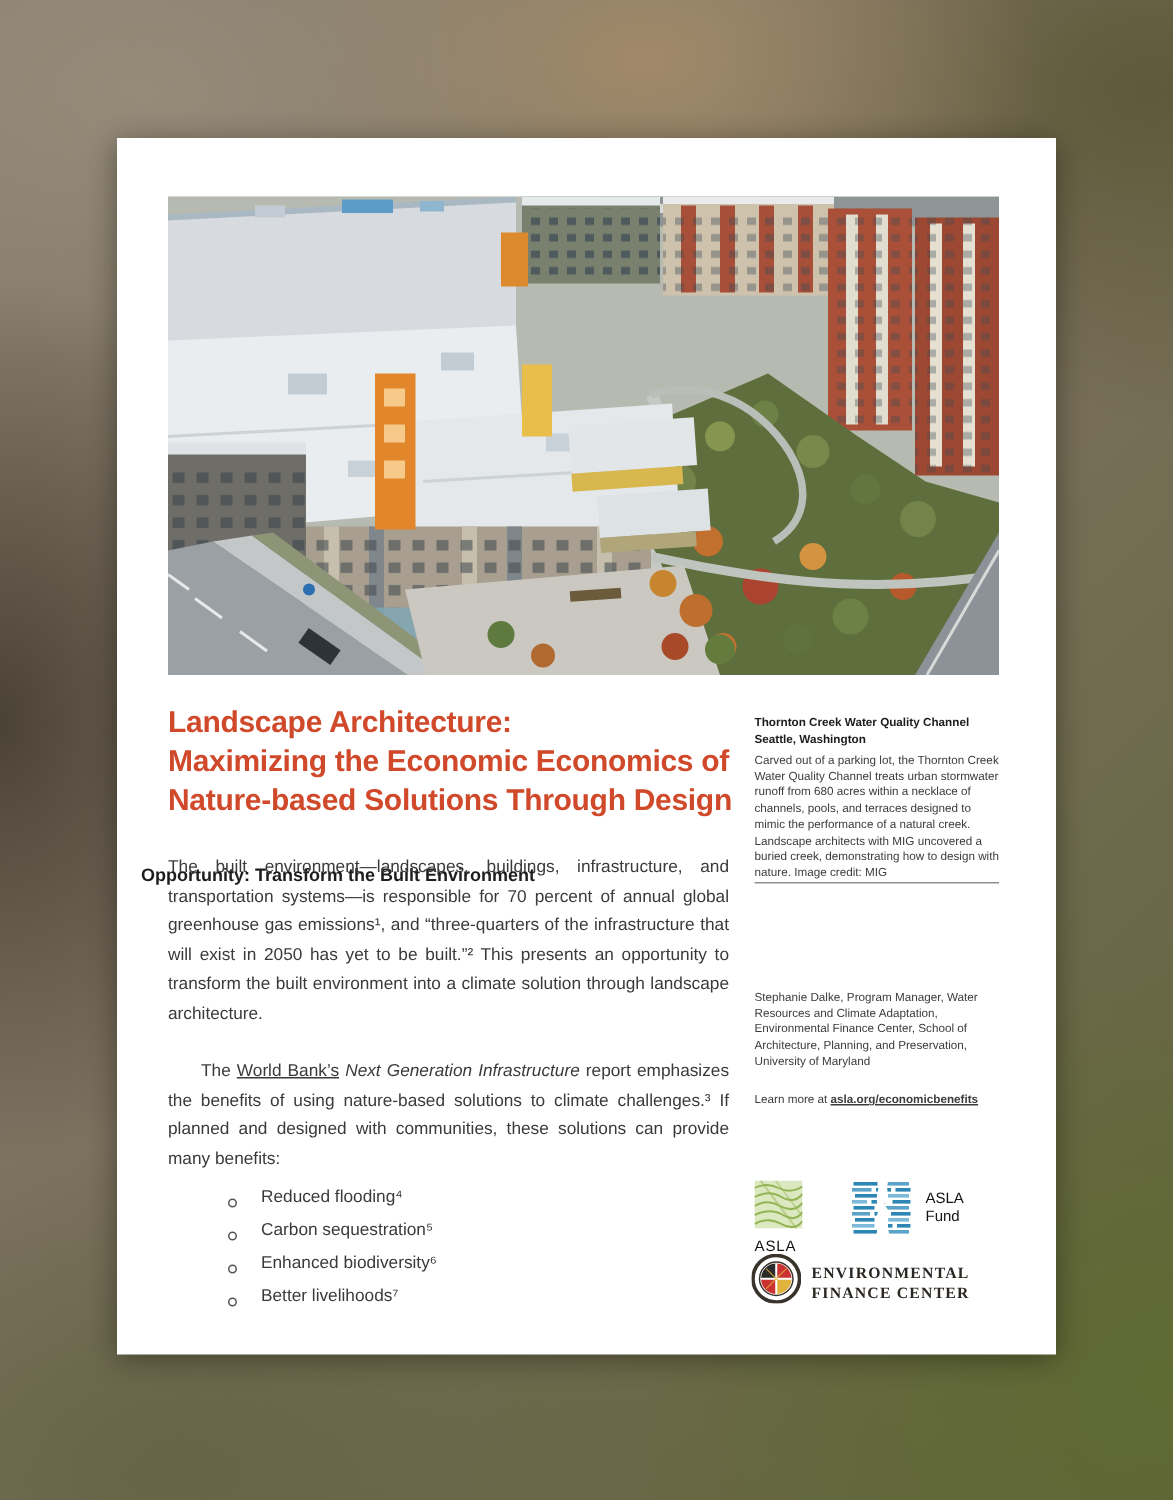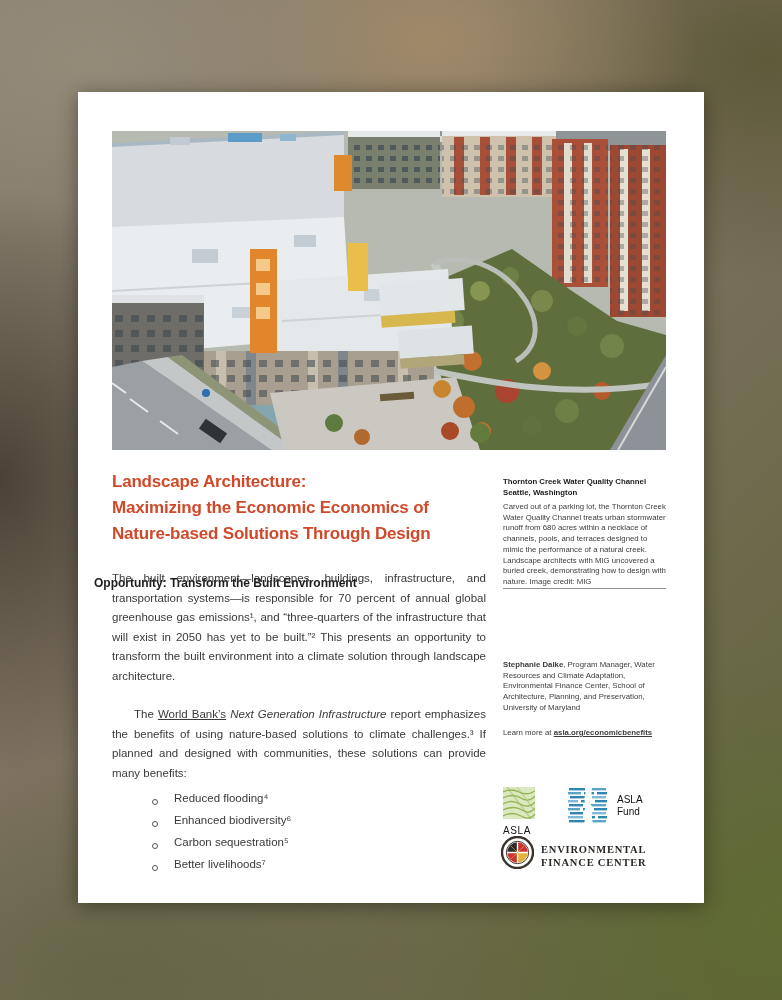--- a/index.html
+++ b/index.html
@@ -16,21 +16,21 @@
       linear-gradient(135deg,#8b8272 0%,#7d7260 45%,#5e6238 100%);
   }
   .page{
     position:absolute;left:78px;top:92px;width:626px;height:811px;background:#ffffff;
     box-shadow:0 3px 18px rgba(20,18,10,.45);
   }
   .hero{position:absolute;left:34px;top:39px;width:554px;height:319px;overflow:hidden;background:#b6bab0;}
   .hero svg{display:block;width:100%;height:100%;}
   .title{
     position:absolute;left:34px;top:377px;width:440px;
-    color:var(--accent,#d0492a);font-weight:bold;font-size:17px;line-height:26px;letter-spacing:-0.2px;
+    color:var(--accent,#d0492a);font-weight:bold;font-size:20px;line-height:26px;letter-spacing:-0.2px;
   }
   .heading{position:absolute;left:16px;top:484px;width:374px;font-size:12px;font-weight:bold;color:#1d1d1d;}
   .bodycol{position:absolute;left:34px;width:374px;font-size:11.5px;line-height:19.6px;color:#3a3a3a;text-align:justify;}
   .p1{top:477px;}
   .p2{top:613px;text-indent:22px;}
   .bullets{position:absolute;left:62px;top:688px;width:340px;list-style:none;margin:12px;padding:0;}
   .bullets li{display:flex;align-items:flex-start;height:22px;font-size:11.5px;color:#3a3a3a;}
   .dot{flex:0 0 auto;width:4px;height:4px;border:1px solid #555;border-radius:50%;margin:7px 16px 0 0;}
   .sb{position:absolute;left:425px;width:163px;font-size:7.8px;line-height:10.7px;color:#3c3c3c;}
   .sb.capt-title{top:384px;font-weight:bold;color:#1c1c1c;line-height:11px;}
@@ -201,36 +201,36 @@
   <p class="bodycol p1" style="margin:0;">The built environment—landscapes, buildings, infrastructure, and transportation systems—is responsible for 70 percent of annual global greenhouse gas emissions¹, and “three-quarters of the infrastructure that will exist in 2050 has yet to be built.”² This presents an opportunity to transform the built environment into a climate solution through landscape architecture.</p>
   <p class="bodycol p2" style="margin:0;"><span>The </span><span style="text-decoration: underline;">World Bank’s</span><span> </span><span style="font-style: italic;">Next Generation Infrastructure</span><span> report emphasizes the benefits of using nature-based solutions to climate challenges.³ If planned and designed with communities, these solutions can provide many benefits:</span></p>
 
   <ul class="bullets">
     <li>
         <span class="dot"></span>
         <span>Reduced flooding⁴</span>
       </li>
     <li>
         <span class="dot"></span>
-        <span>Enhanced biodiversity⁶</span>
+        <span>Carbon sequestration⁵</span>
       </li>
     <li>
         <span class="dot"></span>
-        <span>Carbon sequestration⁵</span>
+        <span>Enhanced biodiversity⁶</span>
       </li>
     <li>
         <span class="dot"></span>
         <span>Better livelihoods⁷</span>
       </li>
   </ul>
 
   <div class="sb capt-title">Thornton Creek Water Quality Channel Seattle, Washington</div>
   <div class="sb capt-body">Carved out of a parking lot, the Thornton Creek Water Quality Channel treats urban stormwater runoff from 680 acres within a necklace of channels, pools, and terraces designed to mimic the performance of a natural creek. Landscape architects with MIG uncovered a buried creek, demonstrating how to design with nature. Image credit: MIG</div>
   <div class="sb-rule"></div>
-  <div class="sb author2"><span style="font-weight: bold;">Stephanie Dalke</span><span>, Program Manager, Water Resources and Climate Adaptation, Environmental Finance Center, School of Architecture, Planning, and Preservation, University of Maryland</span></div>
+  <div class="sb author2"><span style="font-weight: normal;">Stephanie Dalke</span><span>, Program Manager, Water Resources and Climate Adaptation, Environmental Finance Center, School of Architecture, Planning, and Preservation, University of Maryland</span></div>
   <div class="sb copy">
     <div><span>Learn more at </span><span style="font-weight: bold; text-decoration: underline;">asla.org/economicbenefits</span></div>
   </div>
 
   <div class="logo-asla">
     <svg class="sq" viewBox="0 0 32 32">
       <rect width="32" height="32" fill="#dce8c0"></rect>
       <g stroke="#93b454" stroke-width="1.3" fill="none">
         <path d="M0,5 Q8,1 16,5 T32,4"></path>
         <path d="M0,11 Q10,6 18,11 T32,9"></path>

